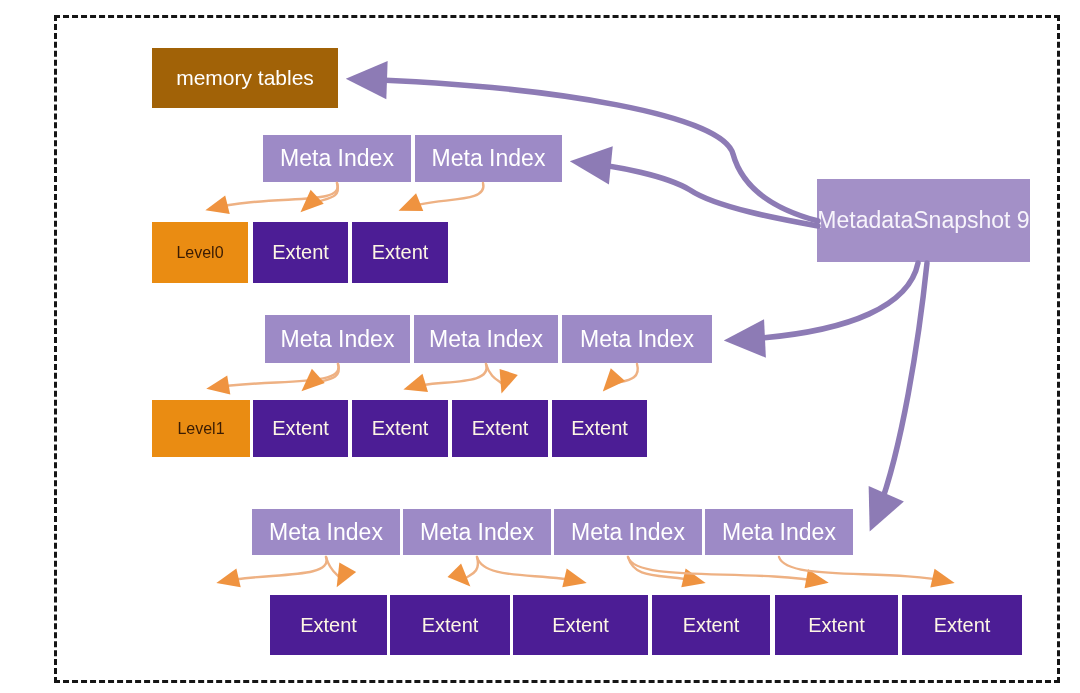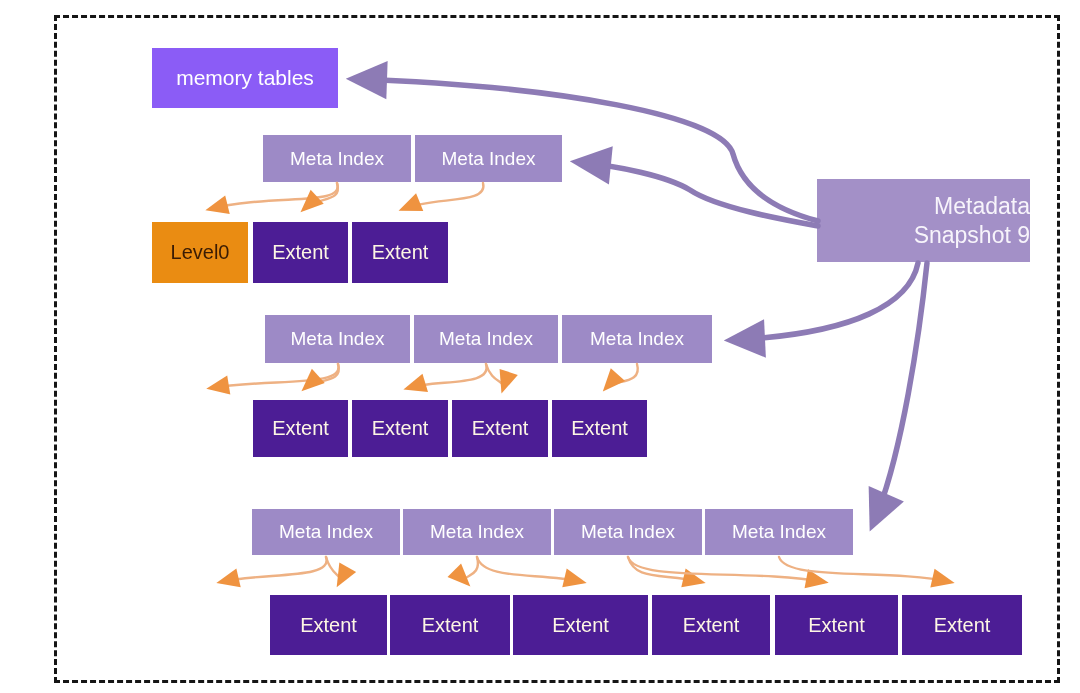--- a/index.html
+++ b/index.html
@@ -2,51 +2,52 @@
 <html><head>
 <meta charset="utf-8">
 <style>
   html,body{margin:0;padding:0;background:#ffffff;}
   body{font-family:"Liberation Sans","DejaVu Sans",sans-serif;}
   #stage{position:relative;width:1080px;height:693px;background:#ffffff;overflow:hidden;}
   #frame{position:absolute;left:54px;top:15px;width:1000px;height:662px;
          border:3px dashed #151515;background:transparent;}
   .box{position:absolute;display:flex;align-items:center;justify-content:center;
        box-sizing:border-box;text-align:center;}
-  .memtbl{background:#8b5cf6;color:#ffffff;font-size:21px;}
-  .mi{background:#9d8ac6;color:#ffffff;font-size:19px;}
+  .memtbl{background:#a16207;color:#ffffff;font-size:21px;}
+  .mi{background:#9d8ac6;color:#ffffff;font-size:23px;}
   .snapshot{background:#a390c7;color:#f7f4fb;font-size:23px;line-height:1.25;}
   .extent{background:#4c1d95;color:#fdf6e4;font-size:20px;}
-  .levellabel{background:#ea8c12;color:#3a1c04;font-size:20px;}
+  .levellabel{background:#ea8c12;color:#3a1c04;font-size:16px;}
   svg.arrows{position:absolute;left:0;top:0;width:1080px;height:693px;pointer-events:none;}
 </style>
 </head>
 <body>
 
 <div id="stage">
   <div id="frame"></div>
 
   <div class="box memtbl" style="left:152px;top:48px;width:186px;height:60px;">memory tables</div>
 
-  <div class="box snapshot" style="left:817px;top:179px;width:213px;height:83px;flex-direction:column;align-items:flex-end;">
+  <div class="box snapshot" style="left:817px;top:179px;width:213px;height:83px;">
     <span>Metadata</span>
     <span>Snapshot 9</span>
   </div>
 
   <div class="box mi" style="left:263px;top:135px;width:148px;height:47px;">Meta Index</div>
   <div class="box mi" style="left:415px;top:135px;width:147px;height:47px;">Meta Index</div>
 
   <div class="box levellabel" style="left:152px;top:222px;width:96px;height:61px;">Level0</div>
   <div class="box extent" style="left:253px;top:222px;width:95px;height:61px;">Extent</div>
   <div class="box extent" style="left:352px;top:222px;width:96px;height:61px;">Extent</div>
 
   <div class="box mi" style="left:265px;top:315px;width:145px;height:48px;">Meta Index</div>
   <div class="box mi" style="left:414px;top:315px;width:144px;height:48px;">Meta Index</div>
   <div class="box mi" style="left:562px;top:315px;width:150px;height:48px;">Meta Index</div>
 
+  <div class="box levellabel" style="left:152px;top:400px;width:98px;height:57px;">Level1</div>
   <div class="box extent" style="left:253px;top:400px;width:95px;height:57px;">Extent</div>
   <div class="box extent" style="left:352px;top:400px;width:96px;height:57px;">Extent</div>
   <div class="box extent" style="left:452px;top:400px;width:96px;height:57px;">Extent</div>
   <div class="box extent" style="left:552px;top:400px;width:95px;height:57px;">Extent</div>
 
   <div class="box mi" style="left:252px;top:509px;width:148px;height:46px;">Meta Index</div>
   <div class="box mi" style="left:403px;top:509px;width:148px;height:46px;">Meta Index</div>
   <div class="box mi" style="left:554px;top:509px;width:148px;height:46px;">Meta Index</div>
   <div class="box mi" style="left:705px;top:509px;width:148px;height:46px;">Meta Index</div>
 

